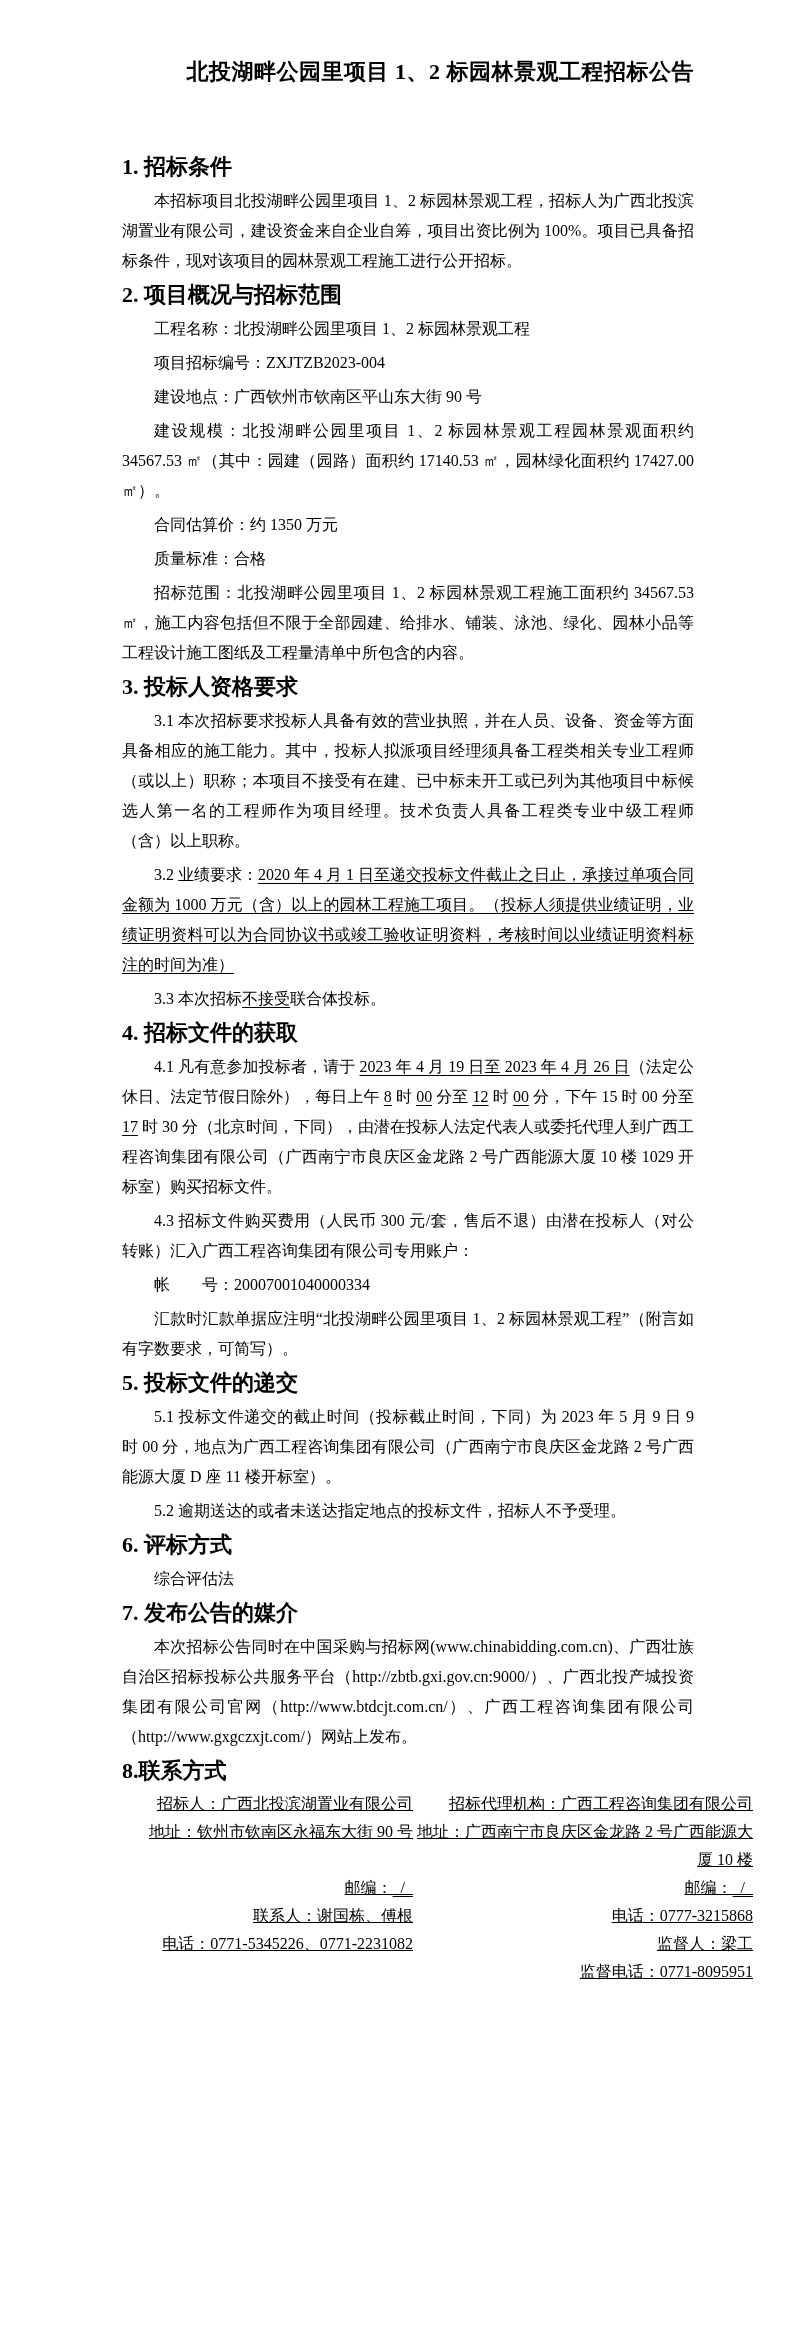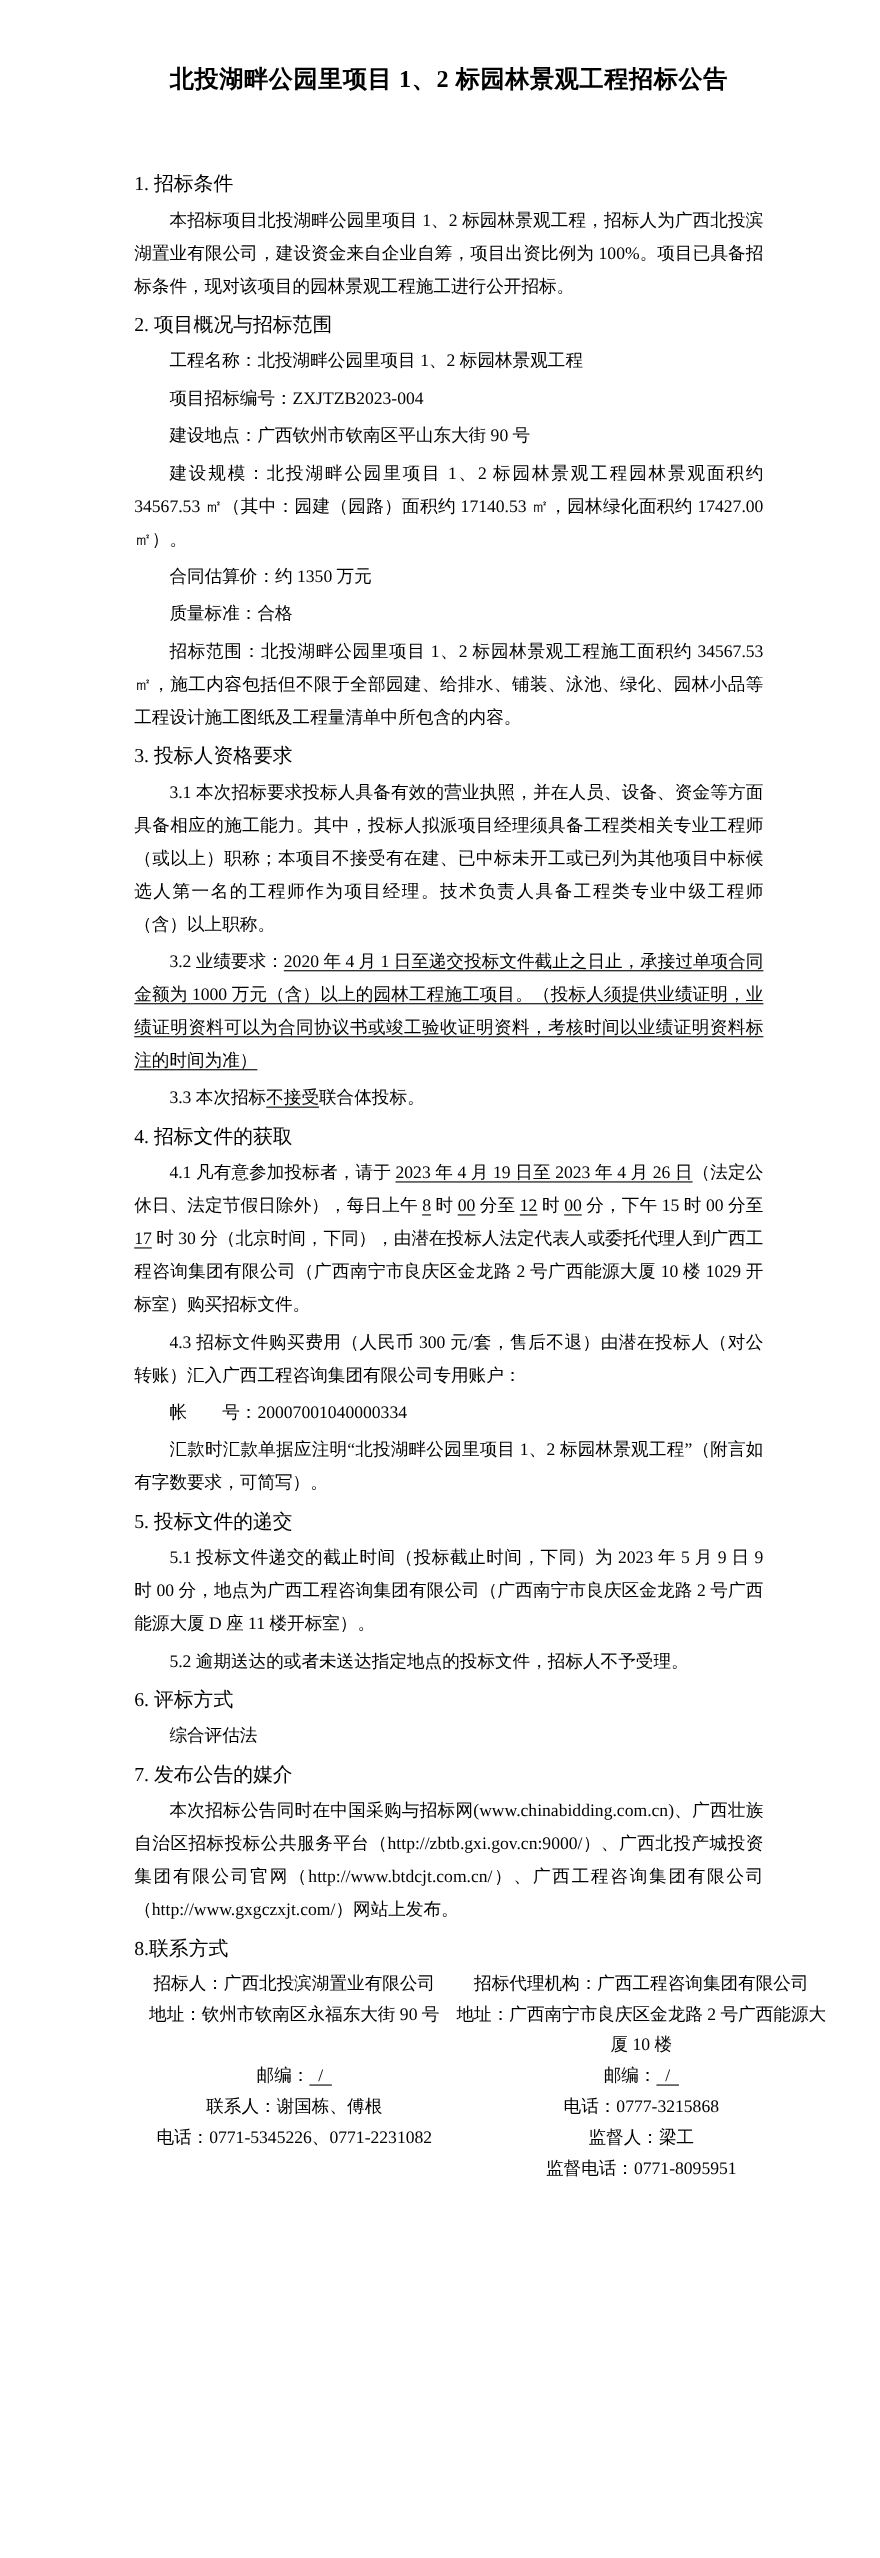--- a/index.html
+++ b/index.html
@@ -4,39 +4,39 @@
 <style>
   html, body { margin: 0; padding: 0; background: #ffffff; }
   body {
     width: 800px; height: 2325px; overflow: hidden;
     color: #000;
     font-family: "Liberation Serif", "DejaVu Serif", serif;
     font-size: 16px;
   }
   .page { padding: 44px 106px 0 122px; box-sizing: border-box; }
   .doc-title {
-    font-size: 22px; font-weight: bold; text-align: center;
+    font-size: 22px; font-weight: bold; text-align: right;
     line-height: 32px; margin: 12px 0 64px 0; letter-spacing: 0.5px;
   }
   .sec-heading {
-    font-weight: normal; font-size: 18px; line-height: 30px;
+    font-weight: bold; font-size: 22px; line-height: 30px;
     margin: 0 0 4px 0;
   }
   .para {
     margin: 0 0 4px 0; line-height: 30px;
     text-align: justify; text-indent: 2em;
     overflow-wrap: anywhere;
   }
   .u { text-decoration: underline; text-underline-offset: 3px; }
   .slash { text-decoration: underline; text-underline-offset: 3px; white-space: pre; }
   .contact-grid {
     display: grid; grid-template-columns: 291px 340px;
     margin-top: 2px;
   }
-  .contact-cell { line-height: 28px; text-align: center; overflow-wrap: anywhere; }
+  .contact-cell { line-height: 28px; text-align: right; overflow-wrap: anywhere; text-decoration: underline; }
 </style>
 </head>
 <body>
 
 <div class="page">
 
   <h1 class="doc-title">北投湖畔公园里项目 1、2 标园林景观工程招标公告</h1>
 
   <div>
     <div class="sec-heading">1. 招标条件</div>

